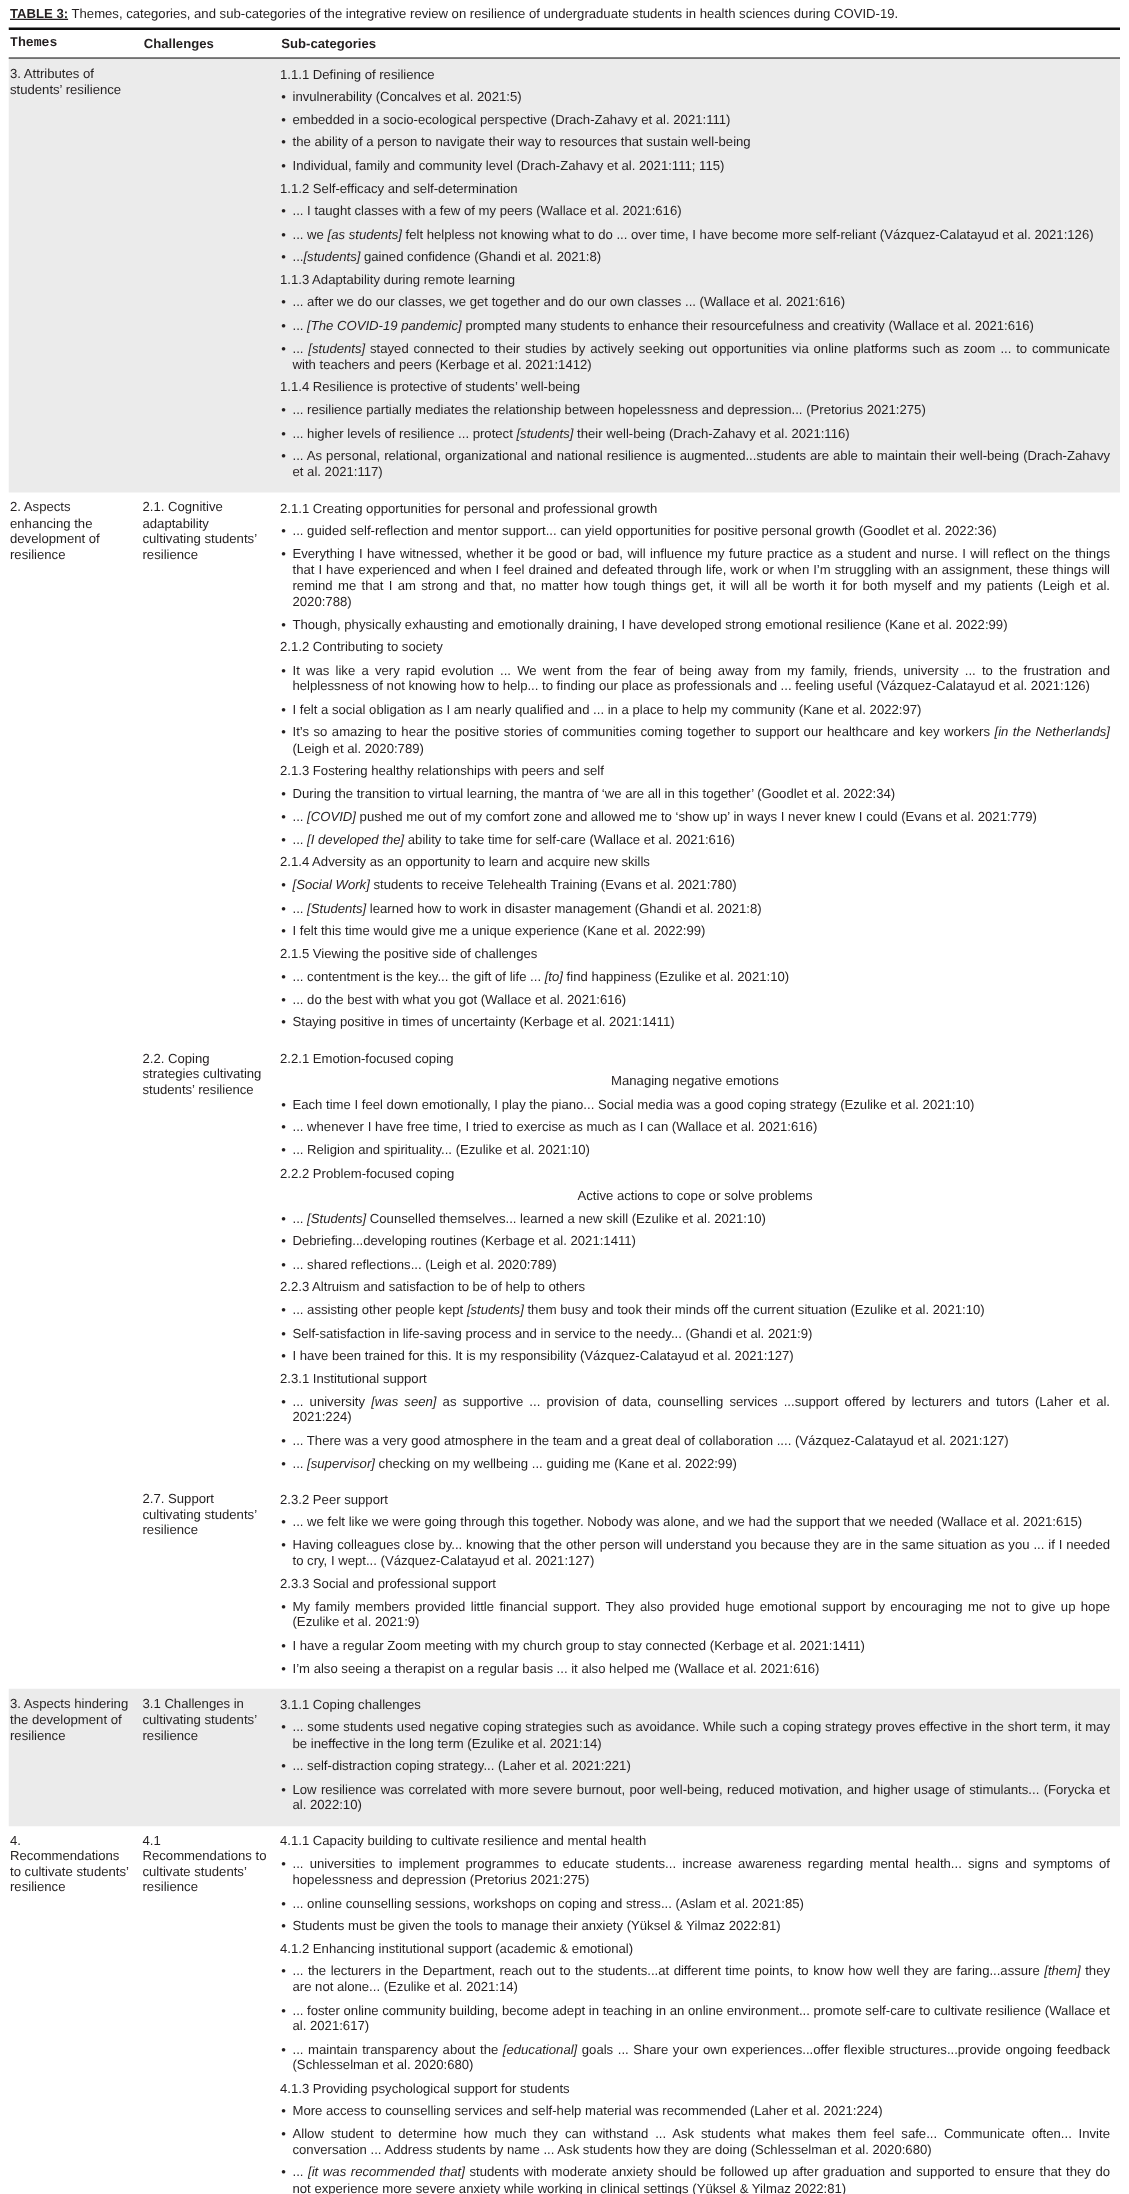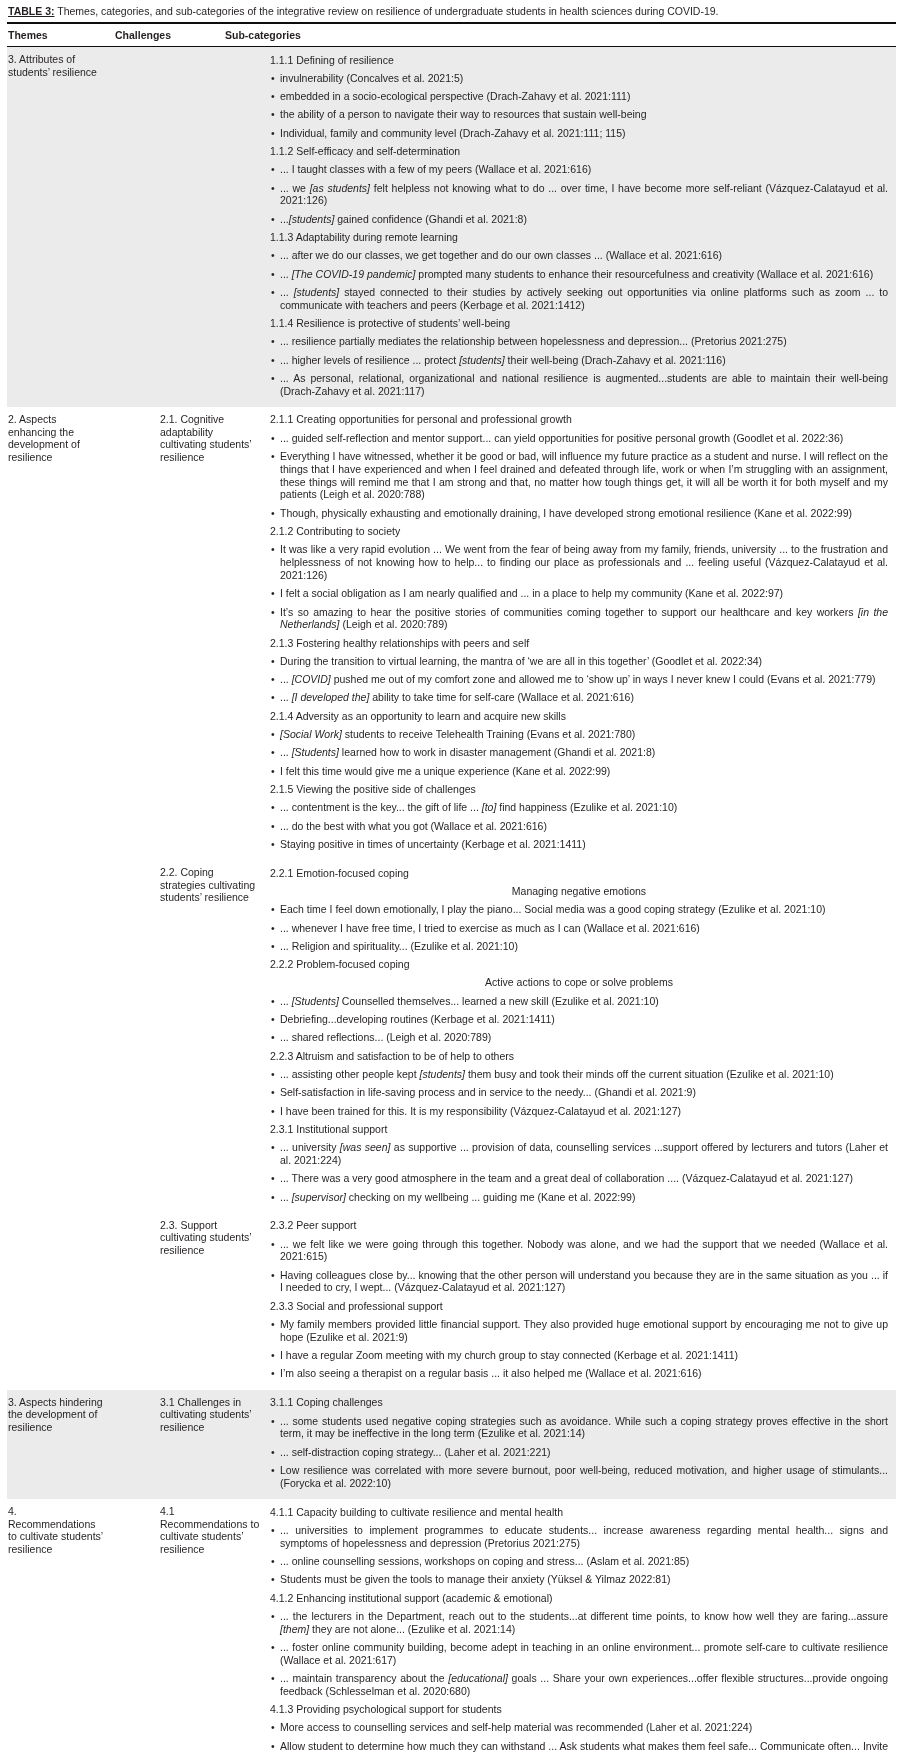--- a/index.html
+++ b/index.html
@@ -27,35 +27,35 @@
   }
   .hdr{
     display:flex;
     font-weight:bold;
     font-size:10.5px;
     line-height:13px;
     padding:5px 0 4px 1px;
     border-bottom:1.5px solid var(--rule);
     background:#ffffff;
   }
-  .c-theme{width:107px; box-sizing:border-box; padding-right:6px; flex:none;}
+  .c-theme{width:107px; box-sizing:border-box; padding-right:6px; flex:none;font-family:Liberation Mono, monospace;}
   .c-cat{width:110px; box-sizing:border-box; padding-right:8px; flex:none;}
   .c-sub{flex:1; min-width:0;}
   .band{
     display:flex;
     font-size:10.5px;
   }
   .band.shaded{background:var(--shade);}
   .band-theme{
     width:107px; flex:none; box-sizing:border-box;
     padding:6px 8px 4px 1px;
     line-height:12.6px;
   }
   .band-groups{flex:1; min-width:0; display:flex; flex-direction:column;}
-  .group{display:flex;margin-left:46px;}
+  .group{display:flex;}
   .group-cat{
     width:110px; flex:none; box-sizing:border-box;
     padding:6px 10px 4px 0;
     line-height:12.6px;
   }
   .group-items{
     flex:1; min-width:0;
     padding:1px 8px 4px 0;
   }
   .item{
@@ -161,21 +161,21 @@
                 <div class="item bullet"><span class="dot">•</span>... assisting other people kept <i>[students]</i> them busy and took their minds off the current situation (Ezulike et al. 2021:10)</div>
                 <div class="item bullet"><span class="dot">•</span>Self-satisfaction in life-saving process and in service to the needy... (Ghandi et al. 2021:9)</div>
                 <div class="item bullet"><span class="dot">•</span>I have been trained for this. It is my responsibility (Vázquez-Calatayud et al. 2021:127)</div>
                 <div class="item heading">2.3.1 Institutional support</div>
                 <div class="item bullet"><span class="dot">•</span>... university <i>[was seen]</i> as supportive ... provision of data, counselling services ...support offered by lecturers and tutors (Laher et al. 2021:224)</div>
                 <div class="item bullet"><span class="dot">•</span>... There was a very good atmosphere in the team and a great deal of collaboration .... (Vázquez-Calatayud et al. 2021:127)</div>
                 <div class="item bullet"><span class="dot">•</span>... <i>[supervisor]</i> checking on my wellbeing ... guiding me (Kane et al. 2022:99)</div>
               </div>
             </div>
             <div class="group">
-              <div class="group-cat">2.3. Support cultivating students’ resilience</div>
+              <div class="group-cat">2.7. Support cultivating students’ resilience</div>
               <div class="group-items">
                 <div class="item heading">2.3.2 Peer support</div>
                 <div class="item bullet"><span class="dot">•</span>... we felt like we were going through this together. Nobody was alone, and we had the support that we needed (Wallace et al. 2021:615)</div>
                 <div class="item bullet"><span class="dot">•</span>Having colleagues close by... knowing that the other person will understand you because they are in the same situation as you ... if I needed to cry, I wept... (Vázquez-Calatayud et al. 2021:127)</div>
                 <div class="item heading">2.3.3 Social and professional support</div>
                 <div class="item bullet"><span class="dot">•</span>My family members provided little financial support. They also provided huge emotional support by encouraging me not to give up hope (Ezulike et al. 2021:9)</div>
                 <div class="item bullet"><span class="dot">•</span>I have a regular Zoom meeting with my church group to stay connected (Kerbage et al. 2021:1411)</div>
                 <div class="item bullet"><span class="dot">•</span>I’m also seeing a therapist on a regular basis ... it also helped me (Wallace et al. 2021:616)</div>
               </div>
             </div>

